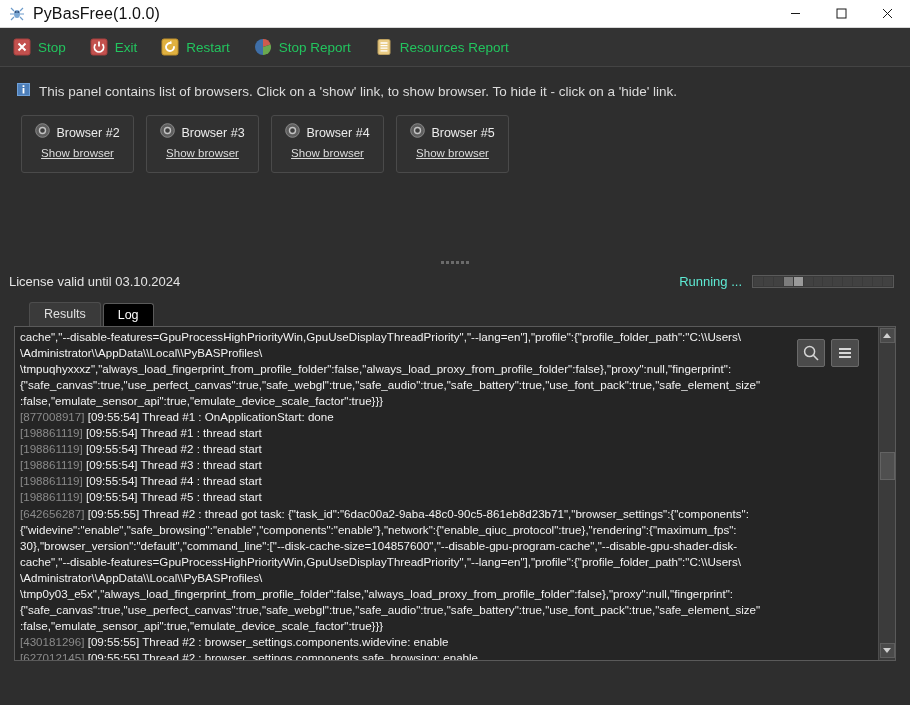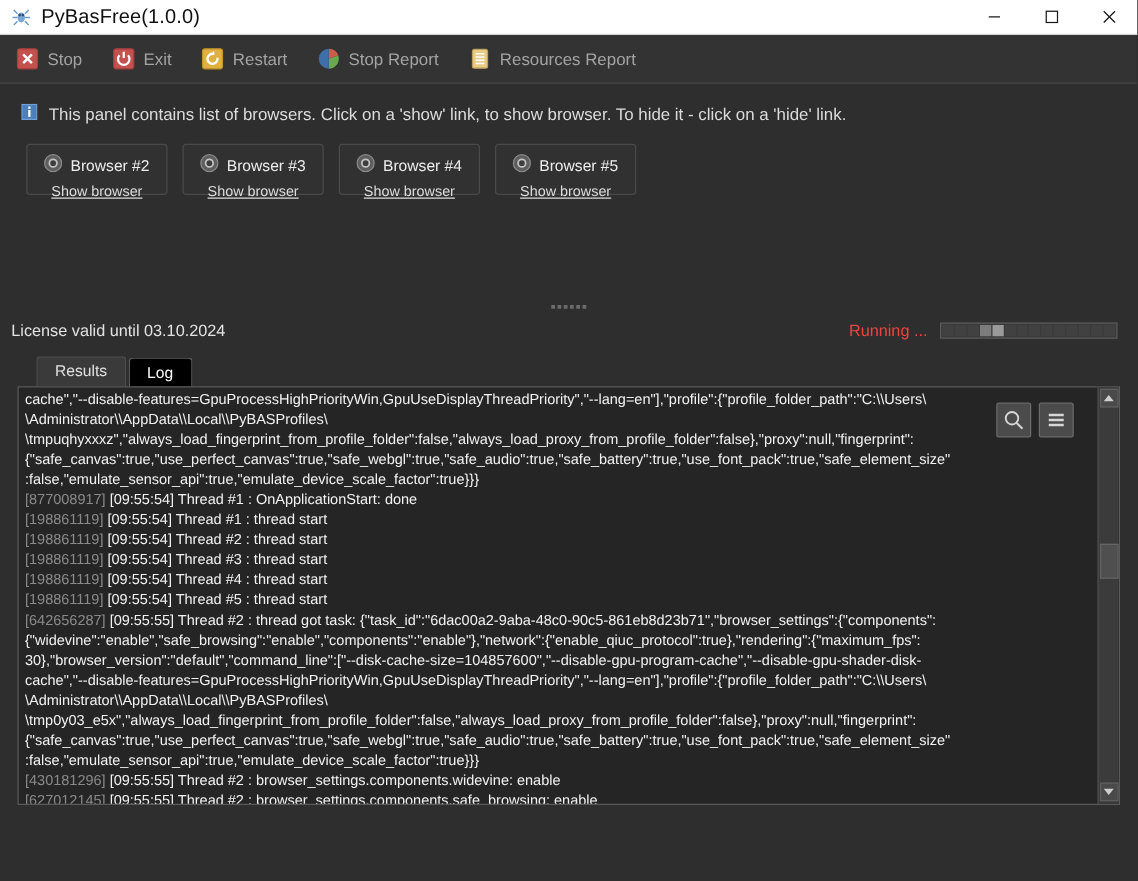--- a/index.html
+++ b/index.html
@@ -27,34 +27,34 @@
 
   
   .toolbar {
     height: 39px; background: #333333;
     display: flex; align-items: center; gap: 0px;
     border-bottom: 1px solid #444;
   }
   .tb-item {
     display: flex; align-items: center; gap: 7px;
     padding: 4px 11px 4px 9px; margin-left: 4px;
-    font-size: 13.5px; color: #a3a3a3; border-radius: 2px; cursor: default;
+    font-size: 13.5px; color: #22c55e; border-radius: 2px; cursor: default;
   }
   .ic { width: 18px; height: 18px; display: block; flex: 0 0 18px; }
 
   
   .infobar {
     display: flex; align-items: center; gap: 9px;
     padding: 16px 0 14px 17px; font-size: 13.5px; color: #dcdcdc;
   }
 
   
   .cards { display: flex; gap: 12px; padding: 2px 0 0 21px; }
   .card {
-    width: 113px; height: 41px; background: #313131;
+    width: 113px; height: 58px; background: #313131;
     border: 1px solid #4a4a4a; border-radius: 3px;
     display: flex; flex-direction: column; align-items: center;
     padding-top: 7px;
   }
   .card-top { display: flex; align-items: center; gap: 6px; }
   .card-label { font-size: 12.5px; color: #ececec; }
   .card-link {
     margin-top: 5px; font-size: 11.5px; color: #dcdcdc;
     text-decoration: underline; cursor: pointer;
   }
@@ -64,21 +64,21 @@
   .splitter-dots { display: flex; gap: 2px; }
   .splitter-dots i { width: 3px; height: 3px; background: #6b6b6b; display: block; }
 
   
   .statusrow {
     display: flex; align-items: center; justify-content: space-between;
     padding: 4px 16px 0 9px; height: 26px;
   }
   .license { font-size: 13px; color: #e3e3e3; }
   .runblock { display: flex; align-items: center; gap: 10px; }
-  .running { font-size: 13px; color: #ef4444; }
+  .running { font-size: 13px; color: #5eead4; }
   .progress {
     width: 142px; height: 13px; background: #3a3a3a;
     border: 1px solid #5a5a5a; display: flex; align-items: center;
     padding: 1px; gap: 1px;
   }
   .chunk { flex: 1 1 0; height: 9px; background: #414141; }
   .chunk.on { background: #7c7c7c; }
   .chunk.on2 { background: #9a9a9a; }
 
   

